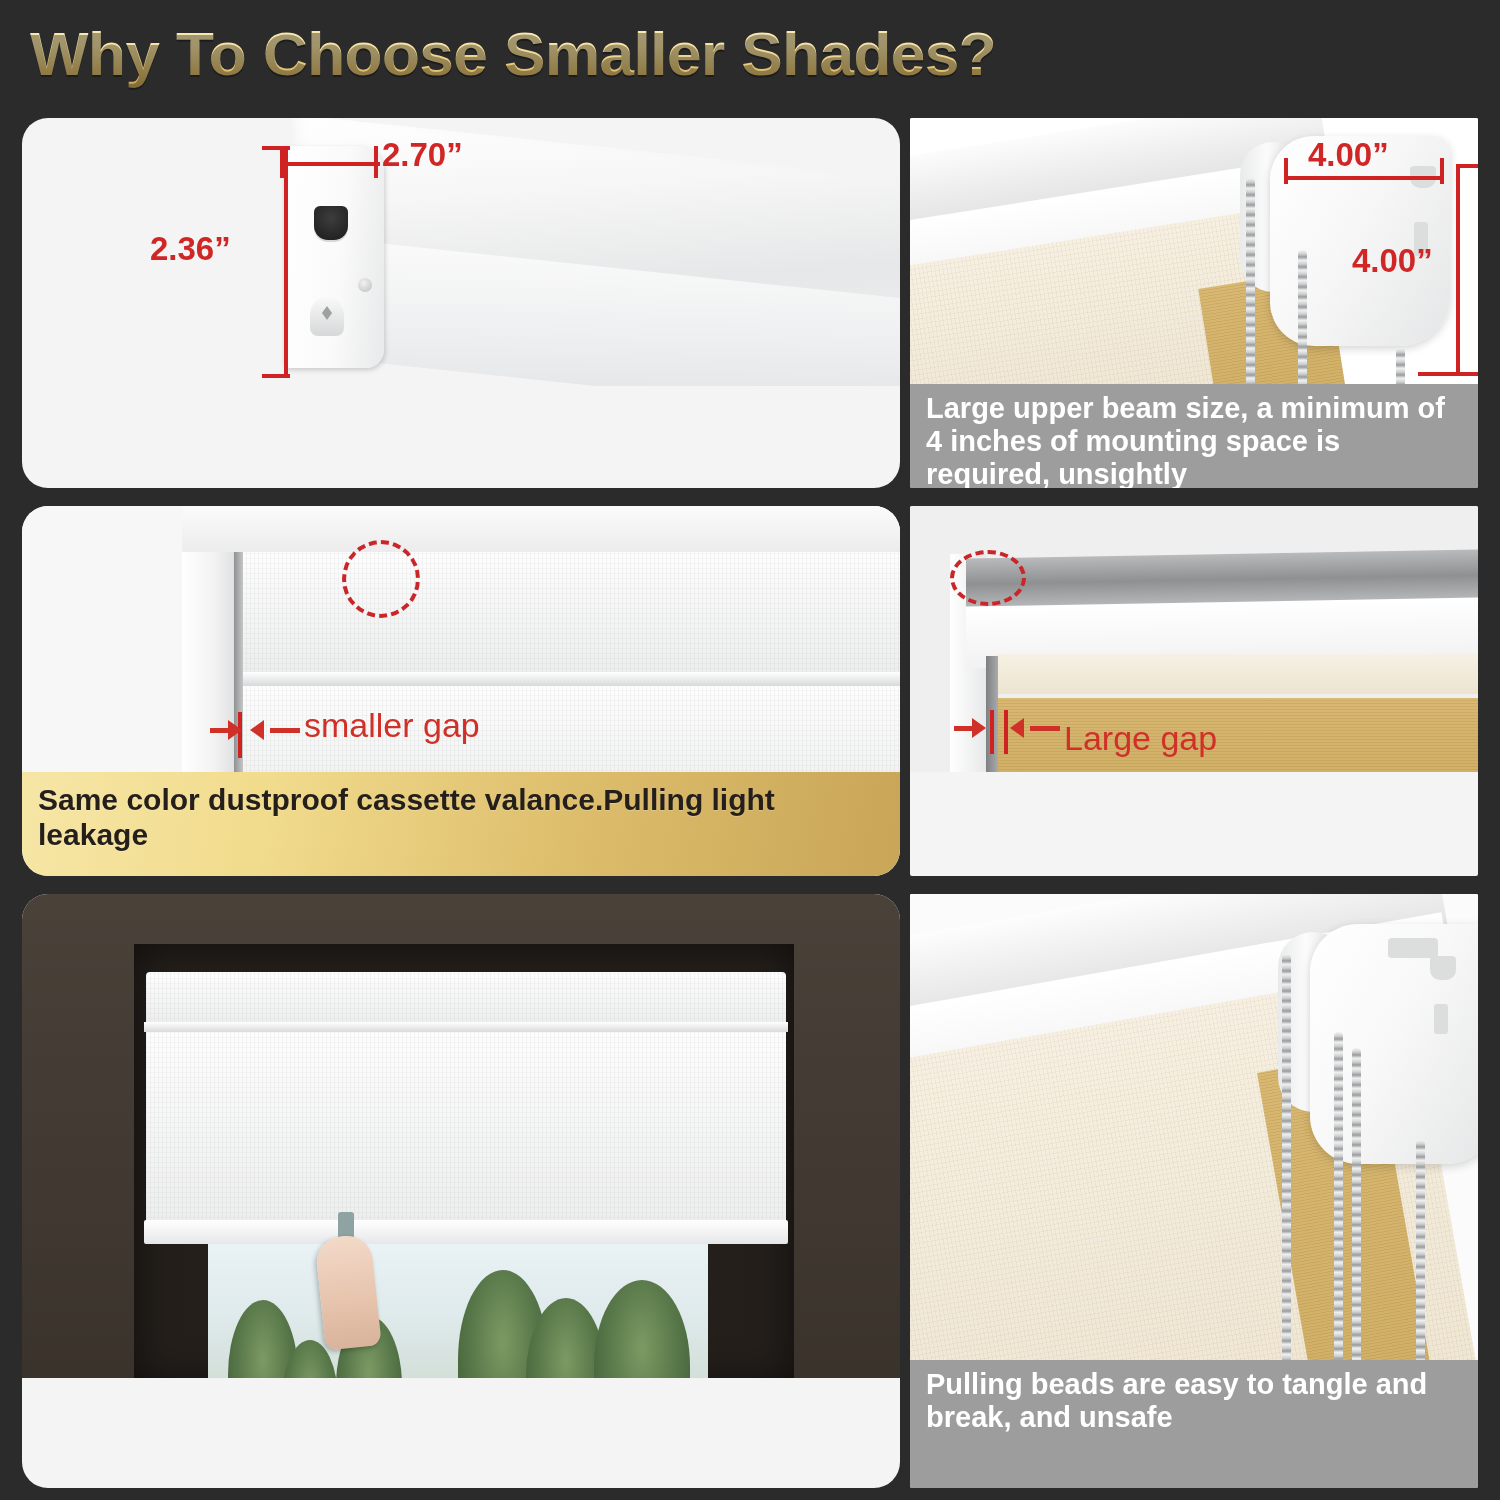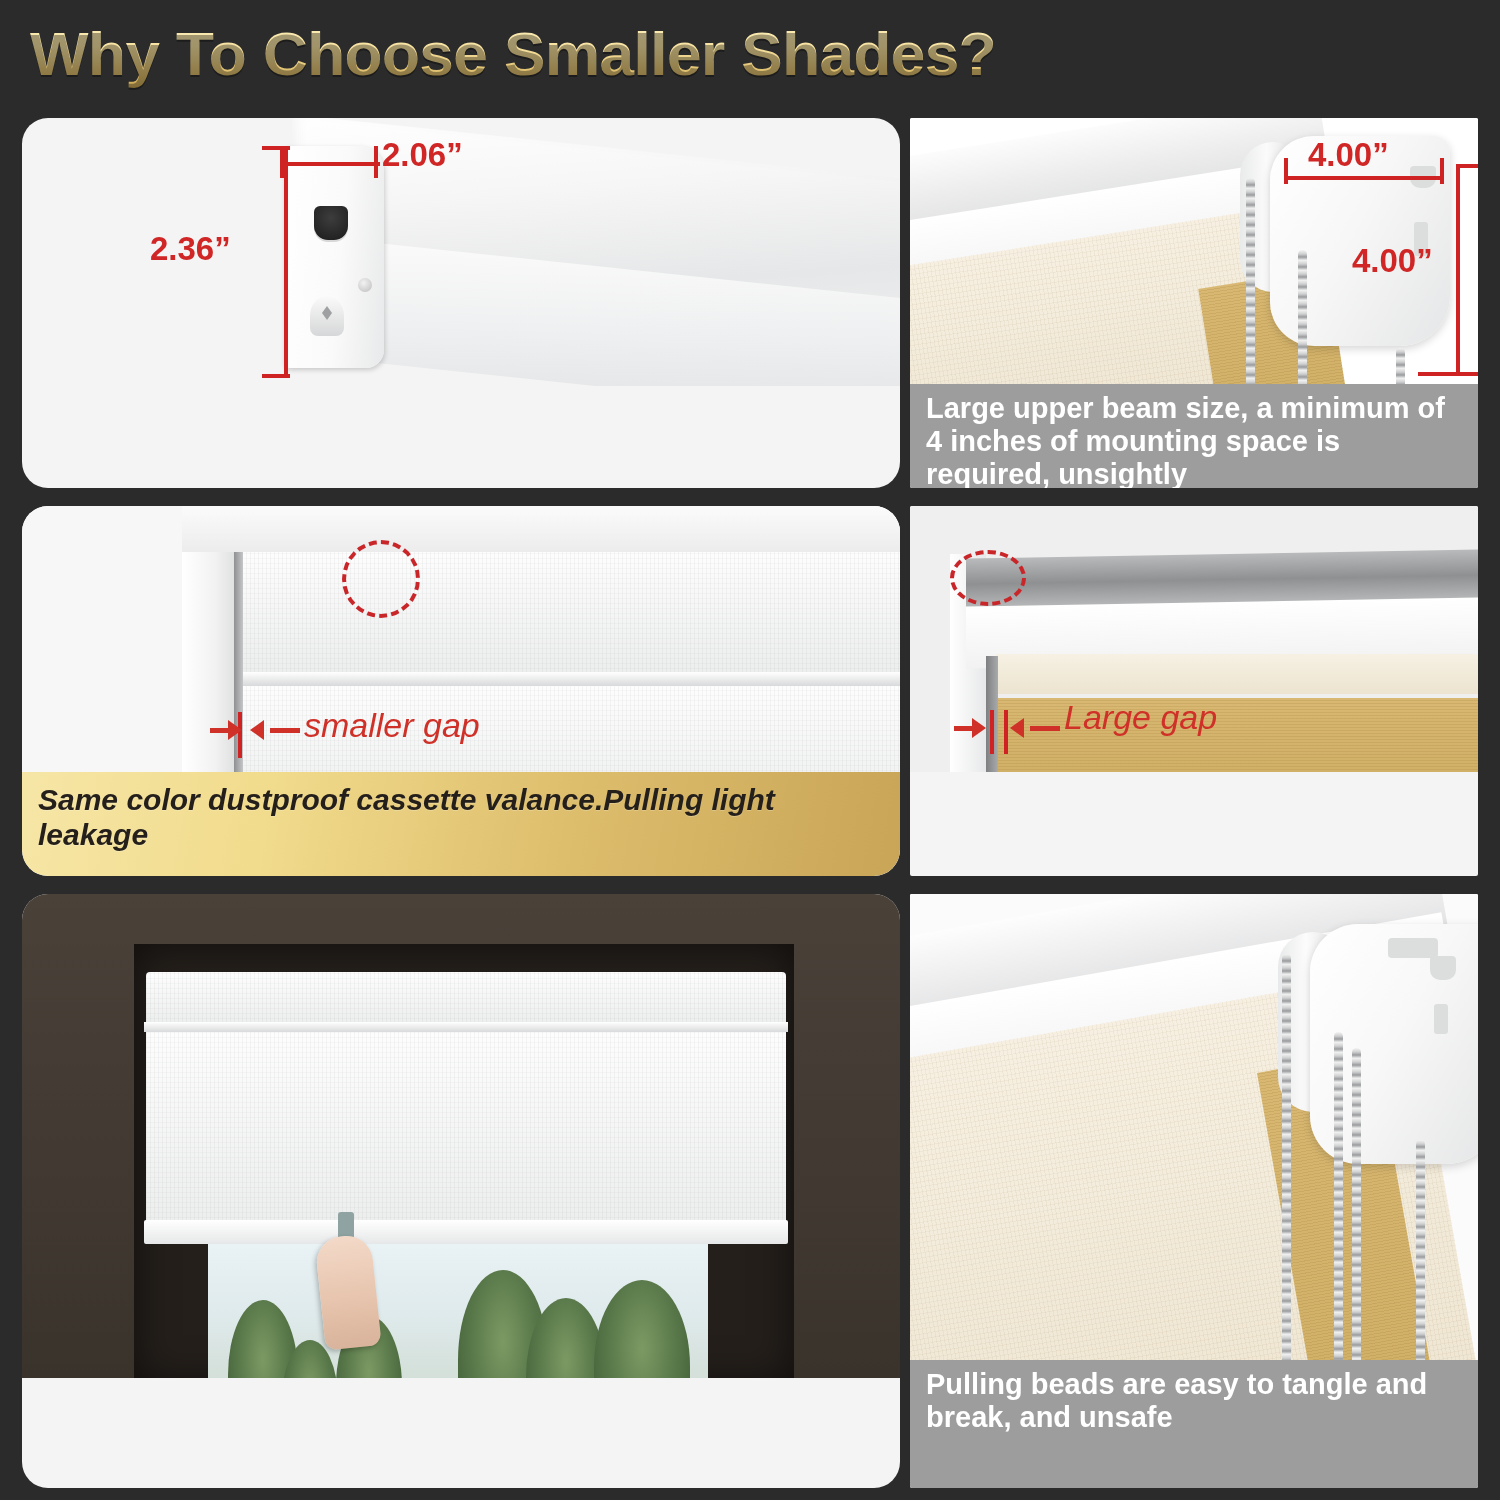--- a/index.html
+++ b/index.html
@@ -44,21 +44,21 @@
     position: absolute;
     overflow: hidden;
     background: #f4f4f4;
   }
 
   
   .panel.left  { left: 0;   width: 878px; }
   .panel.right { left: 888px; width: 568px; }
 
   .row1 { top: 0;   height: 370px; }
-  .row2 { top: 388px; height: 370px; font-style: italic; }
+  .row2 { top: 388px; height: 370px; }
   .row3 { top: 776px; height: 594px; }
 
   .panel.left  { border-radius: 26px; }
   .panel.right { border-radius: 2px; }
 
   .photo {
     position: absolute;
     left: 0; right: 0; top: 0;
     overflow: hidden;
   }
@@ -423,21 +423,21 @@
       <div class="p1-valance fabric"></div>
       <div class="p1-valance2 fabric"></div>
       <div class="p1-cap"></div>
       <div class="p1-slot"></div>
       <div class="p1-screw"></div>
       <div class="p1-wheel"></div>
 
       <div class="dim-line" style="left:258px;top:28px;width:4px;height:32px"></div>
       <div class="dim-line" style="left:258px;top:44px;width:100px;height:4px"></div>
       <div class="dim-line" style="left:352px;top:28px;width:4px;height:32px"></div>
-      <div class="dim-label" style="left:360px;top:18px;font-size:33px">2.06”</div>
+      <div class="dim-label" style="left:360px;top:18px;font-size:33px">2.70”</div>
 
       <div class="dim-line" style="left:262px;top:28px;width:4px;height:232px"></div>
       <div class="dim-line" style="left:240px;top:28px;width:28px;height:4px"></div>
       <div class="dim-line" style="left:240px;top:256px;width:28px;height:4px"></div>
       <div class="dim-label" style="left:128px;top:112px;font-size:33px">2.36”</div>
     </div>
   </div>
 
   <div class="panel right row1">
     <div class="photo" style="height:268px;background:#ffffff">
@@ -499,21 +499,21 @@
       <div class="p4-gapbar"></div>
 
       <div class="dashed-circle" style="left:40px;top:44px;width:76px;height:56px"></div>
 
       <div style="position:absolute;left:44px;top:220px;width:22px;height:5px;background:#cf3028"></div>
       <div style="position:absolute;left:62px;top:212px;width:0;height:0;border-left:14px solid #cf3028;border-top:10px solid transparent;border-bottom:10px solid transparent"></div>
       <div class="dim-line" style="left:80px;top:204px;width:4px;height:44px"></div>
       <div class="dim-line" style="left:94px;top:204px;width:4px;height:44px"></div>
       <div style="position:absolute;left:120px;top:220px;width:30px;height:5px;background:#cf3028"></div>
       <div style="position:absolute;left:100px;top:212px;width:0;height:0;border-right:14px solid #cf3028;border-top:10px solid transparent;border-bottom:10px solid transparent"></div>
-      <div class="gap-label" style="left:154px;top:192px;font-size:34px">Large gap</div>
+      <div class="gap-label" style="left:154px;top:213px;font-size:34px">Large gap</div>
     </div>
   </div>
 
   <div class="panel left row3">
     <div class="photo" style="height:484px">
       <div class="p5-room"></div>
       <div class="p5-recess"></div>
       <div class="p5-cassette fabric"></div>
       <div class="p5-rail"></div>
       <div class="p5-shade fabric"></div>

